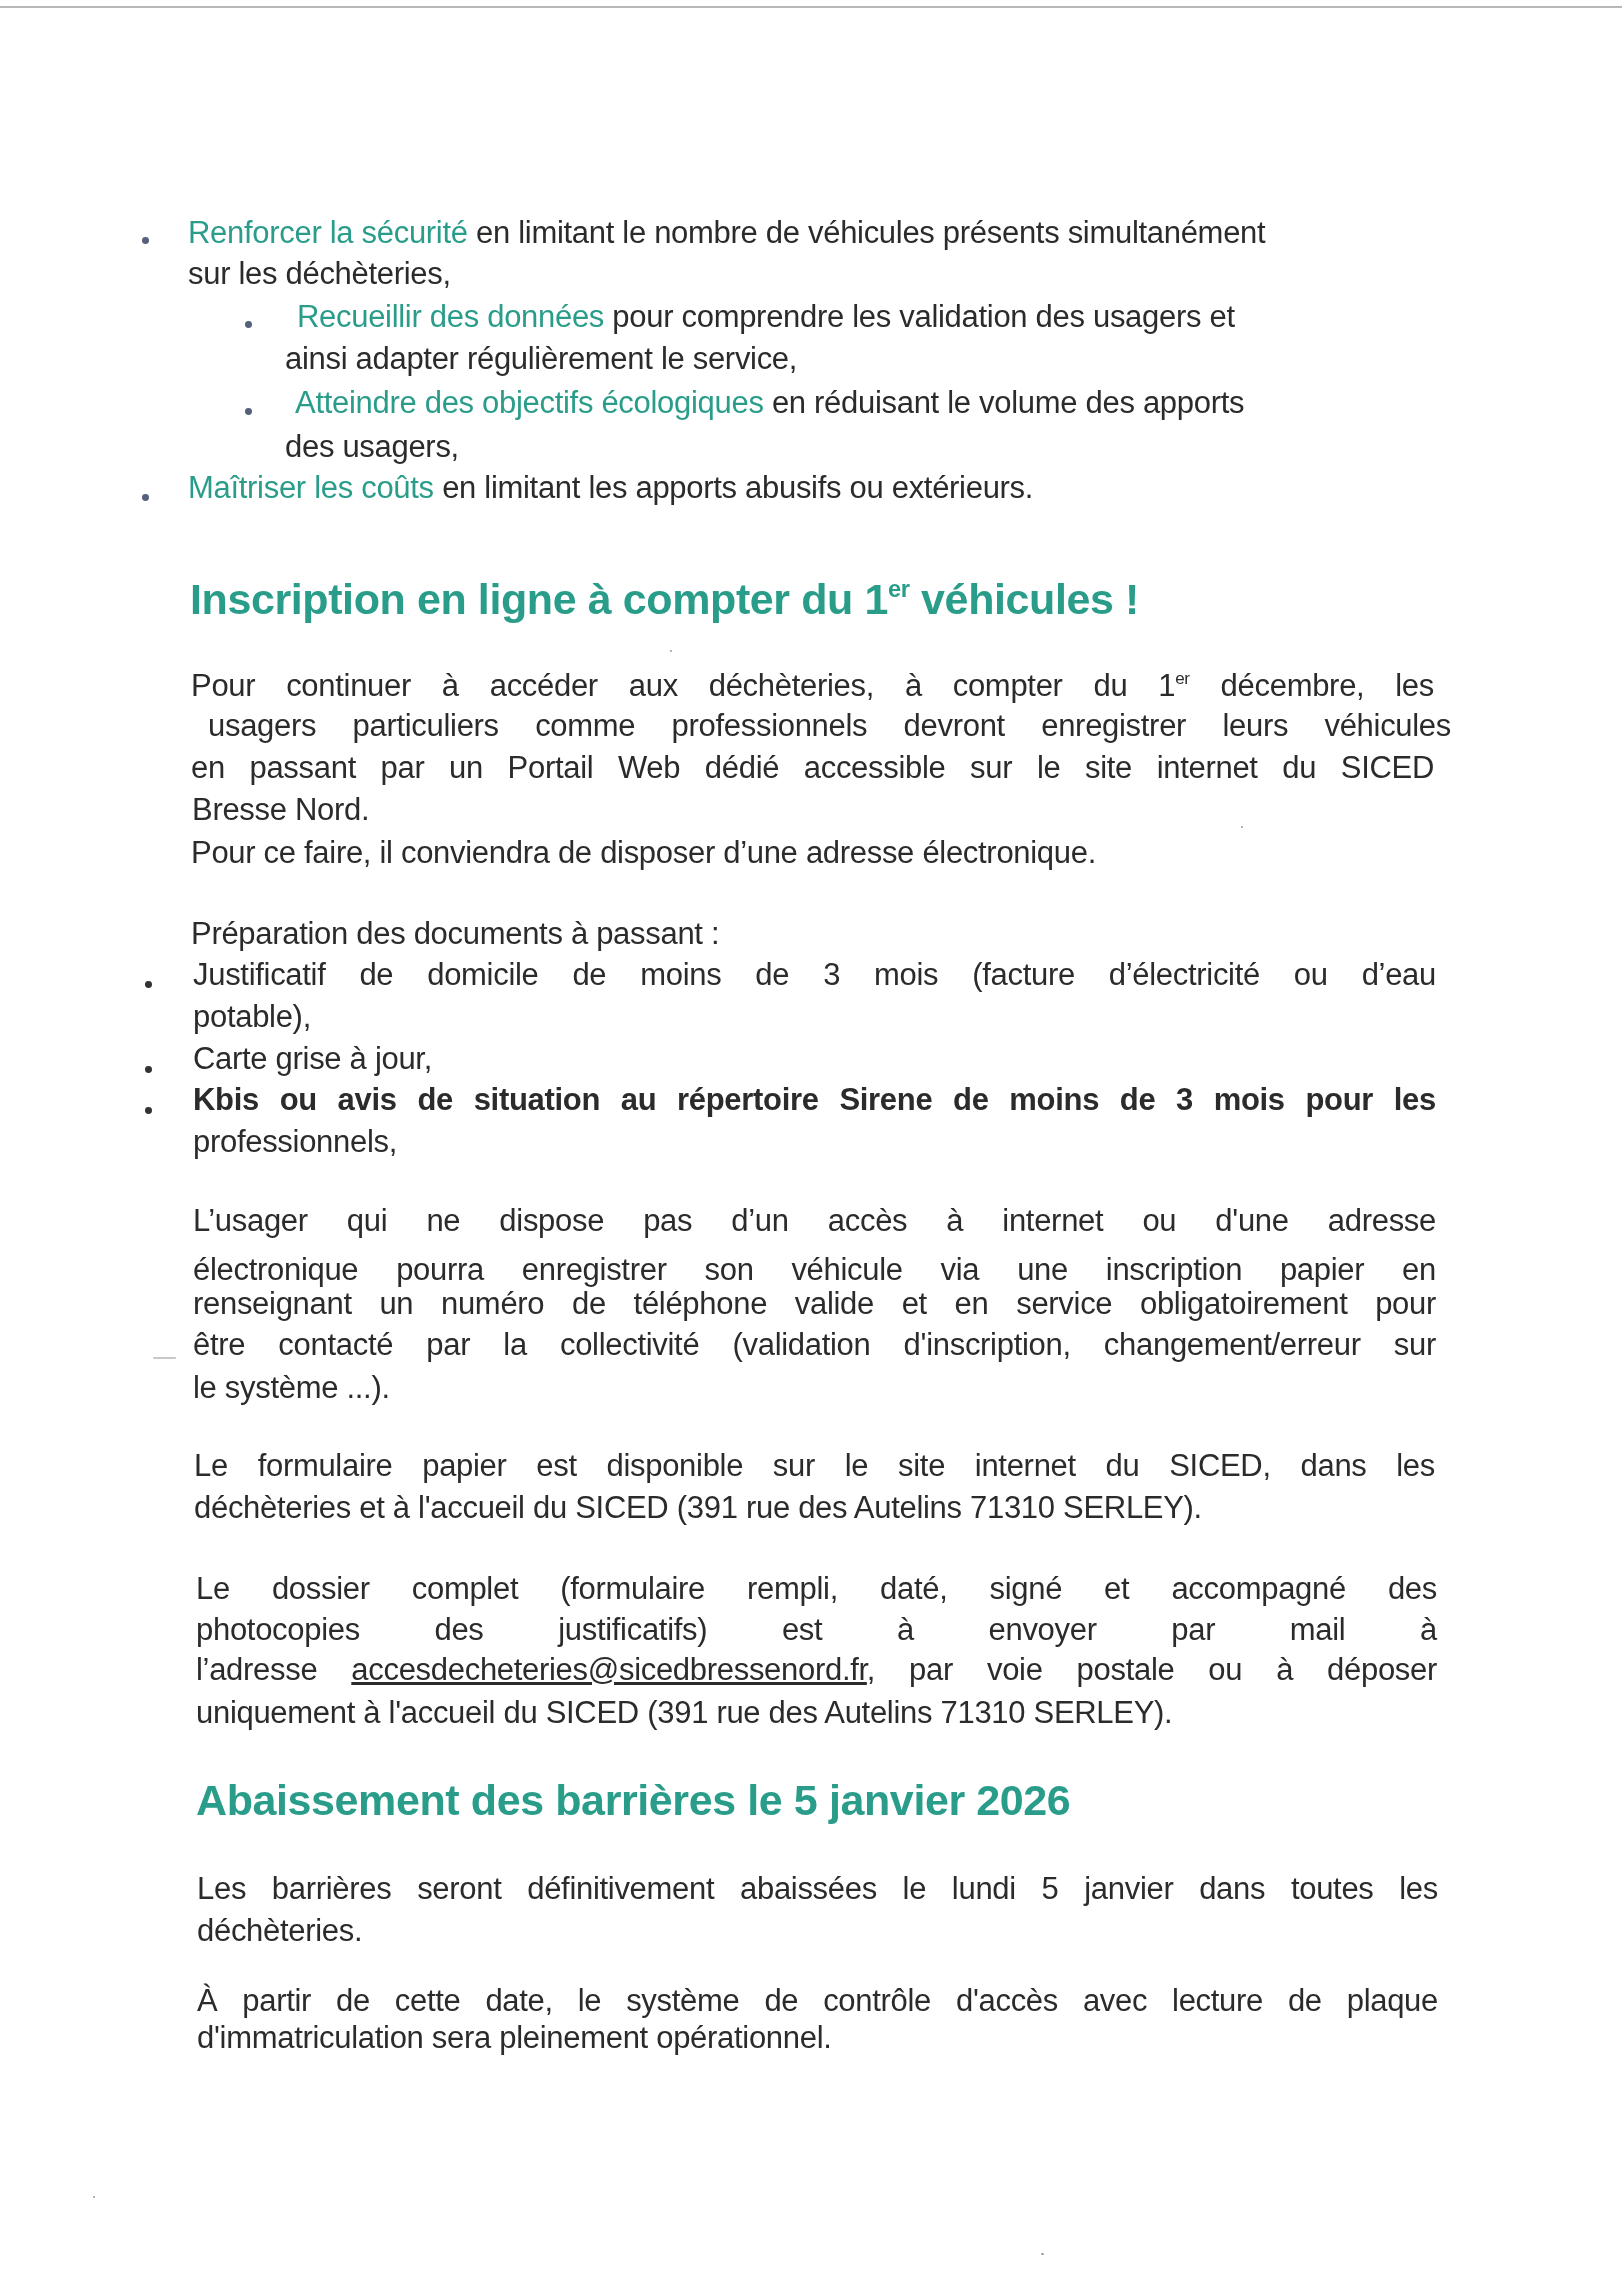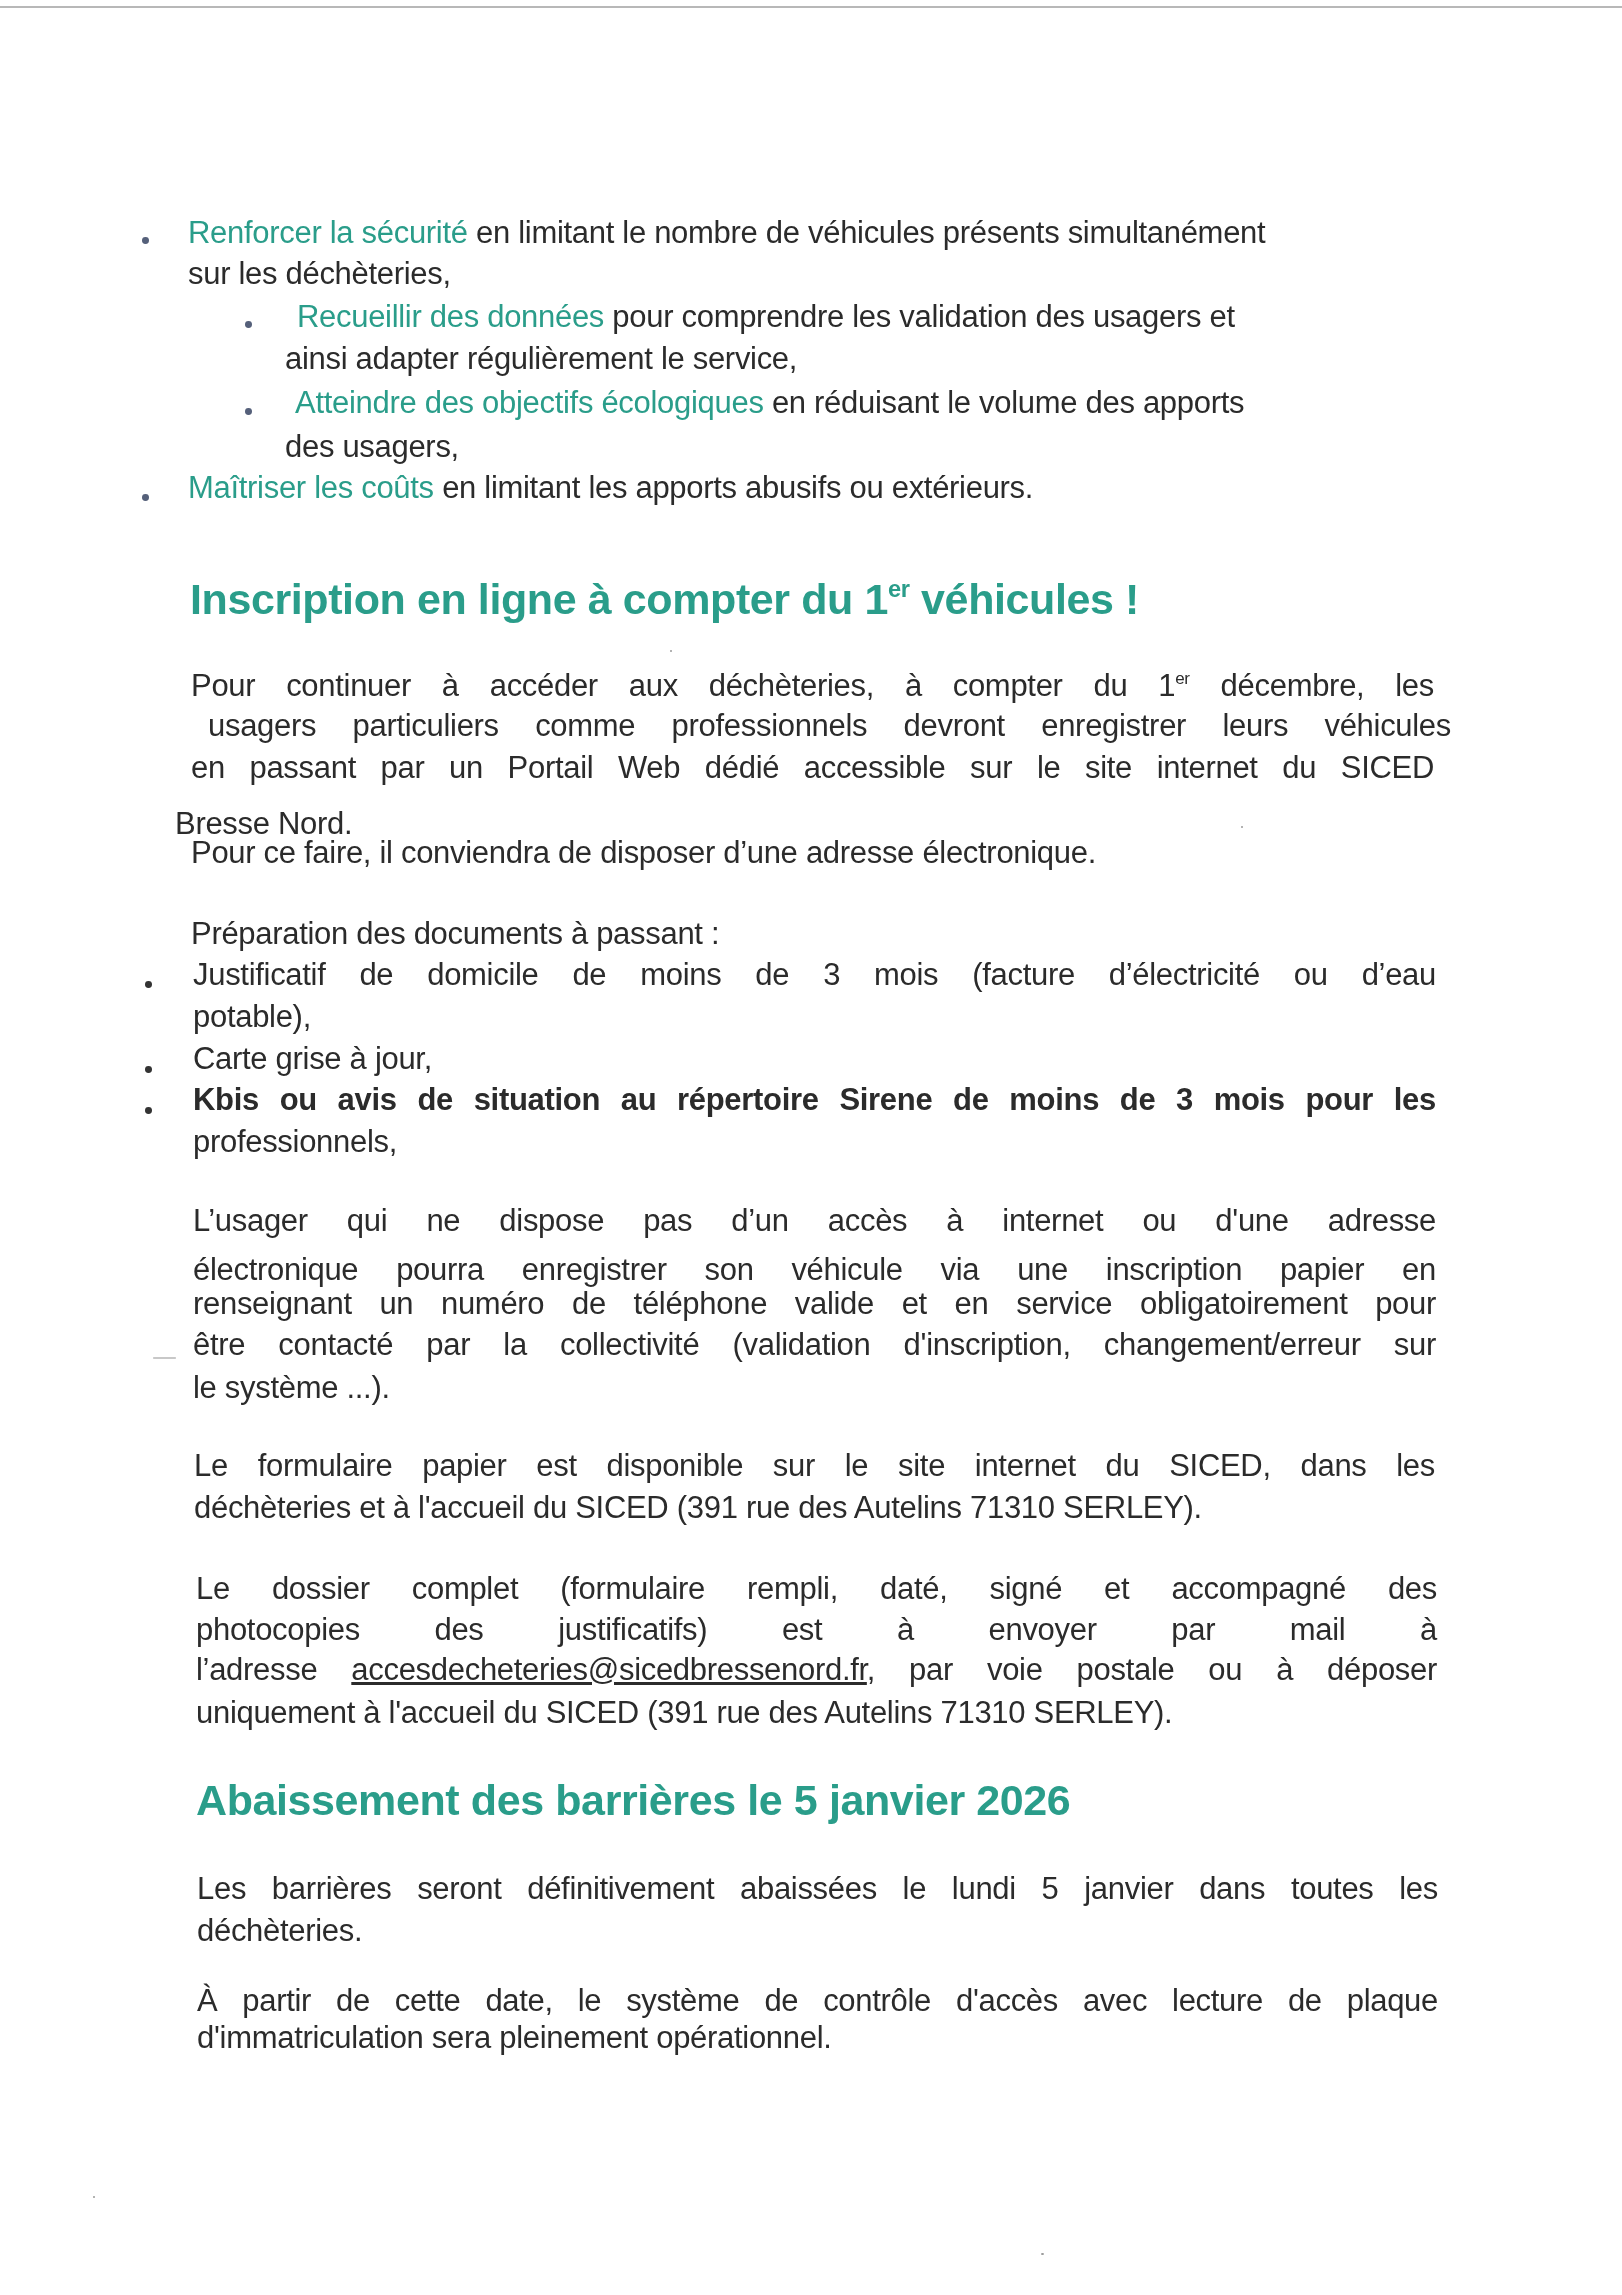--- a/index.html
+++ b/index.html
@@ -111,21 +111,21 @@
   <div class="heading" style="left:190px; top:574px;">
     <span>Inscription en ligne à compter du 1</span><sup>er</sup><span> véhicules !</span>
   </div>
 
   <div>
     <div class="line just" style="left:191px; top:666px; width:1243px;">
       <span>Pour continuer à accéder aux déchèteries, à compter du 1</span><sup>er</sup><span> décembre, les</span>
     </div>
     <div class="line just" style="left:180px; top:706px; width:1243px;margin-left:28px;">usagers particuliers comme professionnels devront enregistrer leurs véhicules</div>
     <div class="line just" style="left:191px; top:748px; width:1243px;">en passant par un Portail Web dédié accessible sur le site internet du SICED</div>
-    <div class="line" style="left:175px; top:790px;margin-top:14px;">Bresse Nord.</div>
+    <div class="line" style="left:192px; top:790px;">Bresse Nord.</div>
     <div class="line" style="left:191px; top:833px;">Pour ce faire, il conviendra de disposer d’une adresse électronique.</div>
   </div>
 
   <div>
     <div class="line" style="left:191px; top:914px;">Préparation des documents à passant :</div>
 
     <span class="bullet dark" style="left:145px; top:981px;"></span>
     <div class="line just" style="left:193px; top:955px; width:1243px;">Justificatif de domicile de moins de 3 mois (facture d’électricité ou d’eau</div>
     <div class="line" style="left:193px; top:997px;">potable),</div>
 

